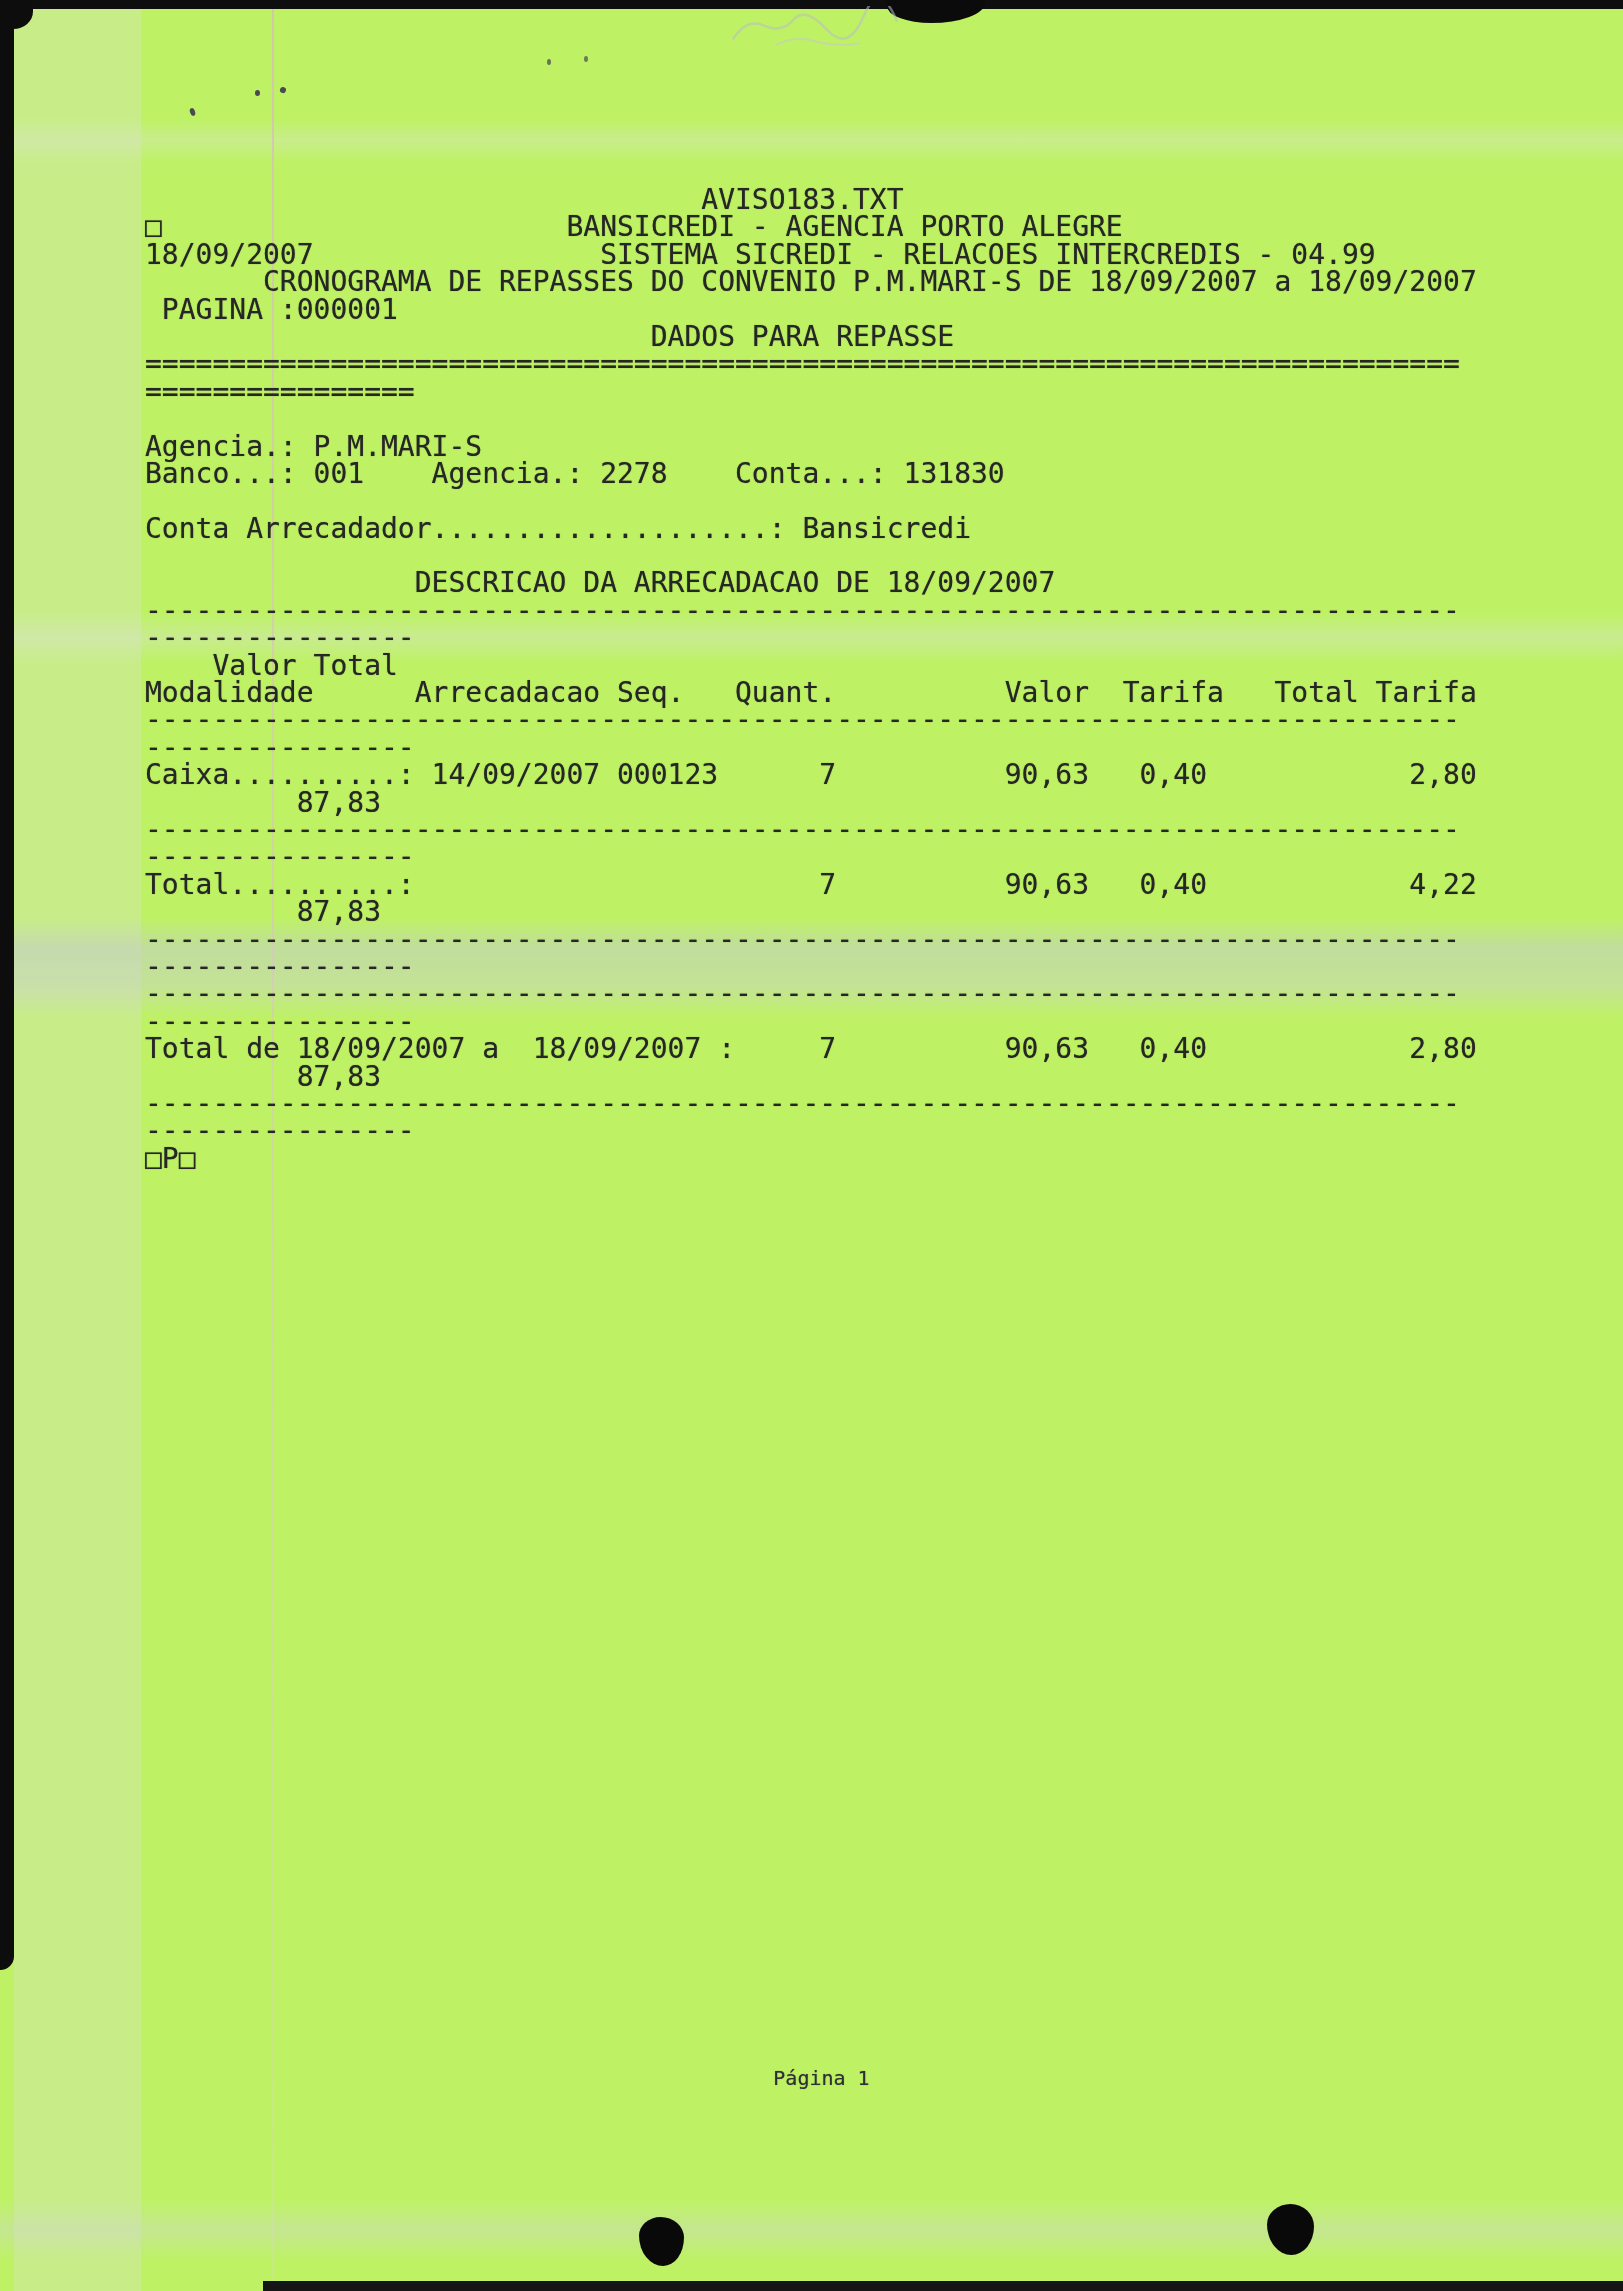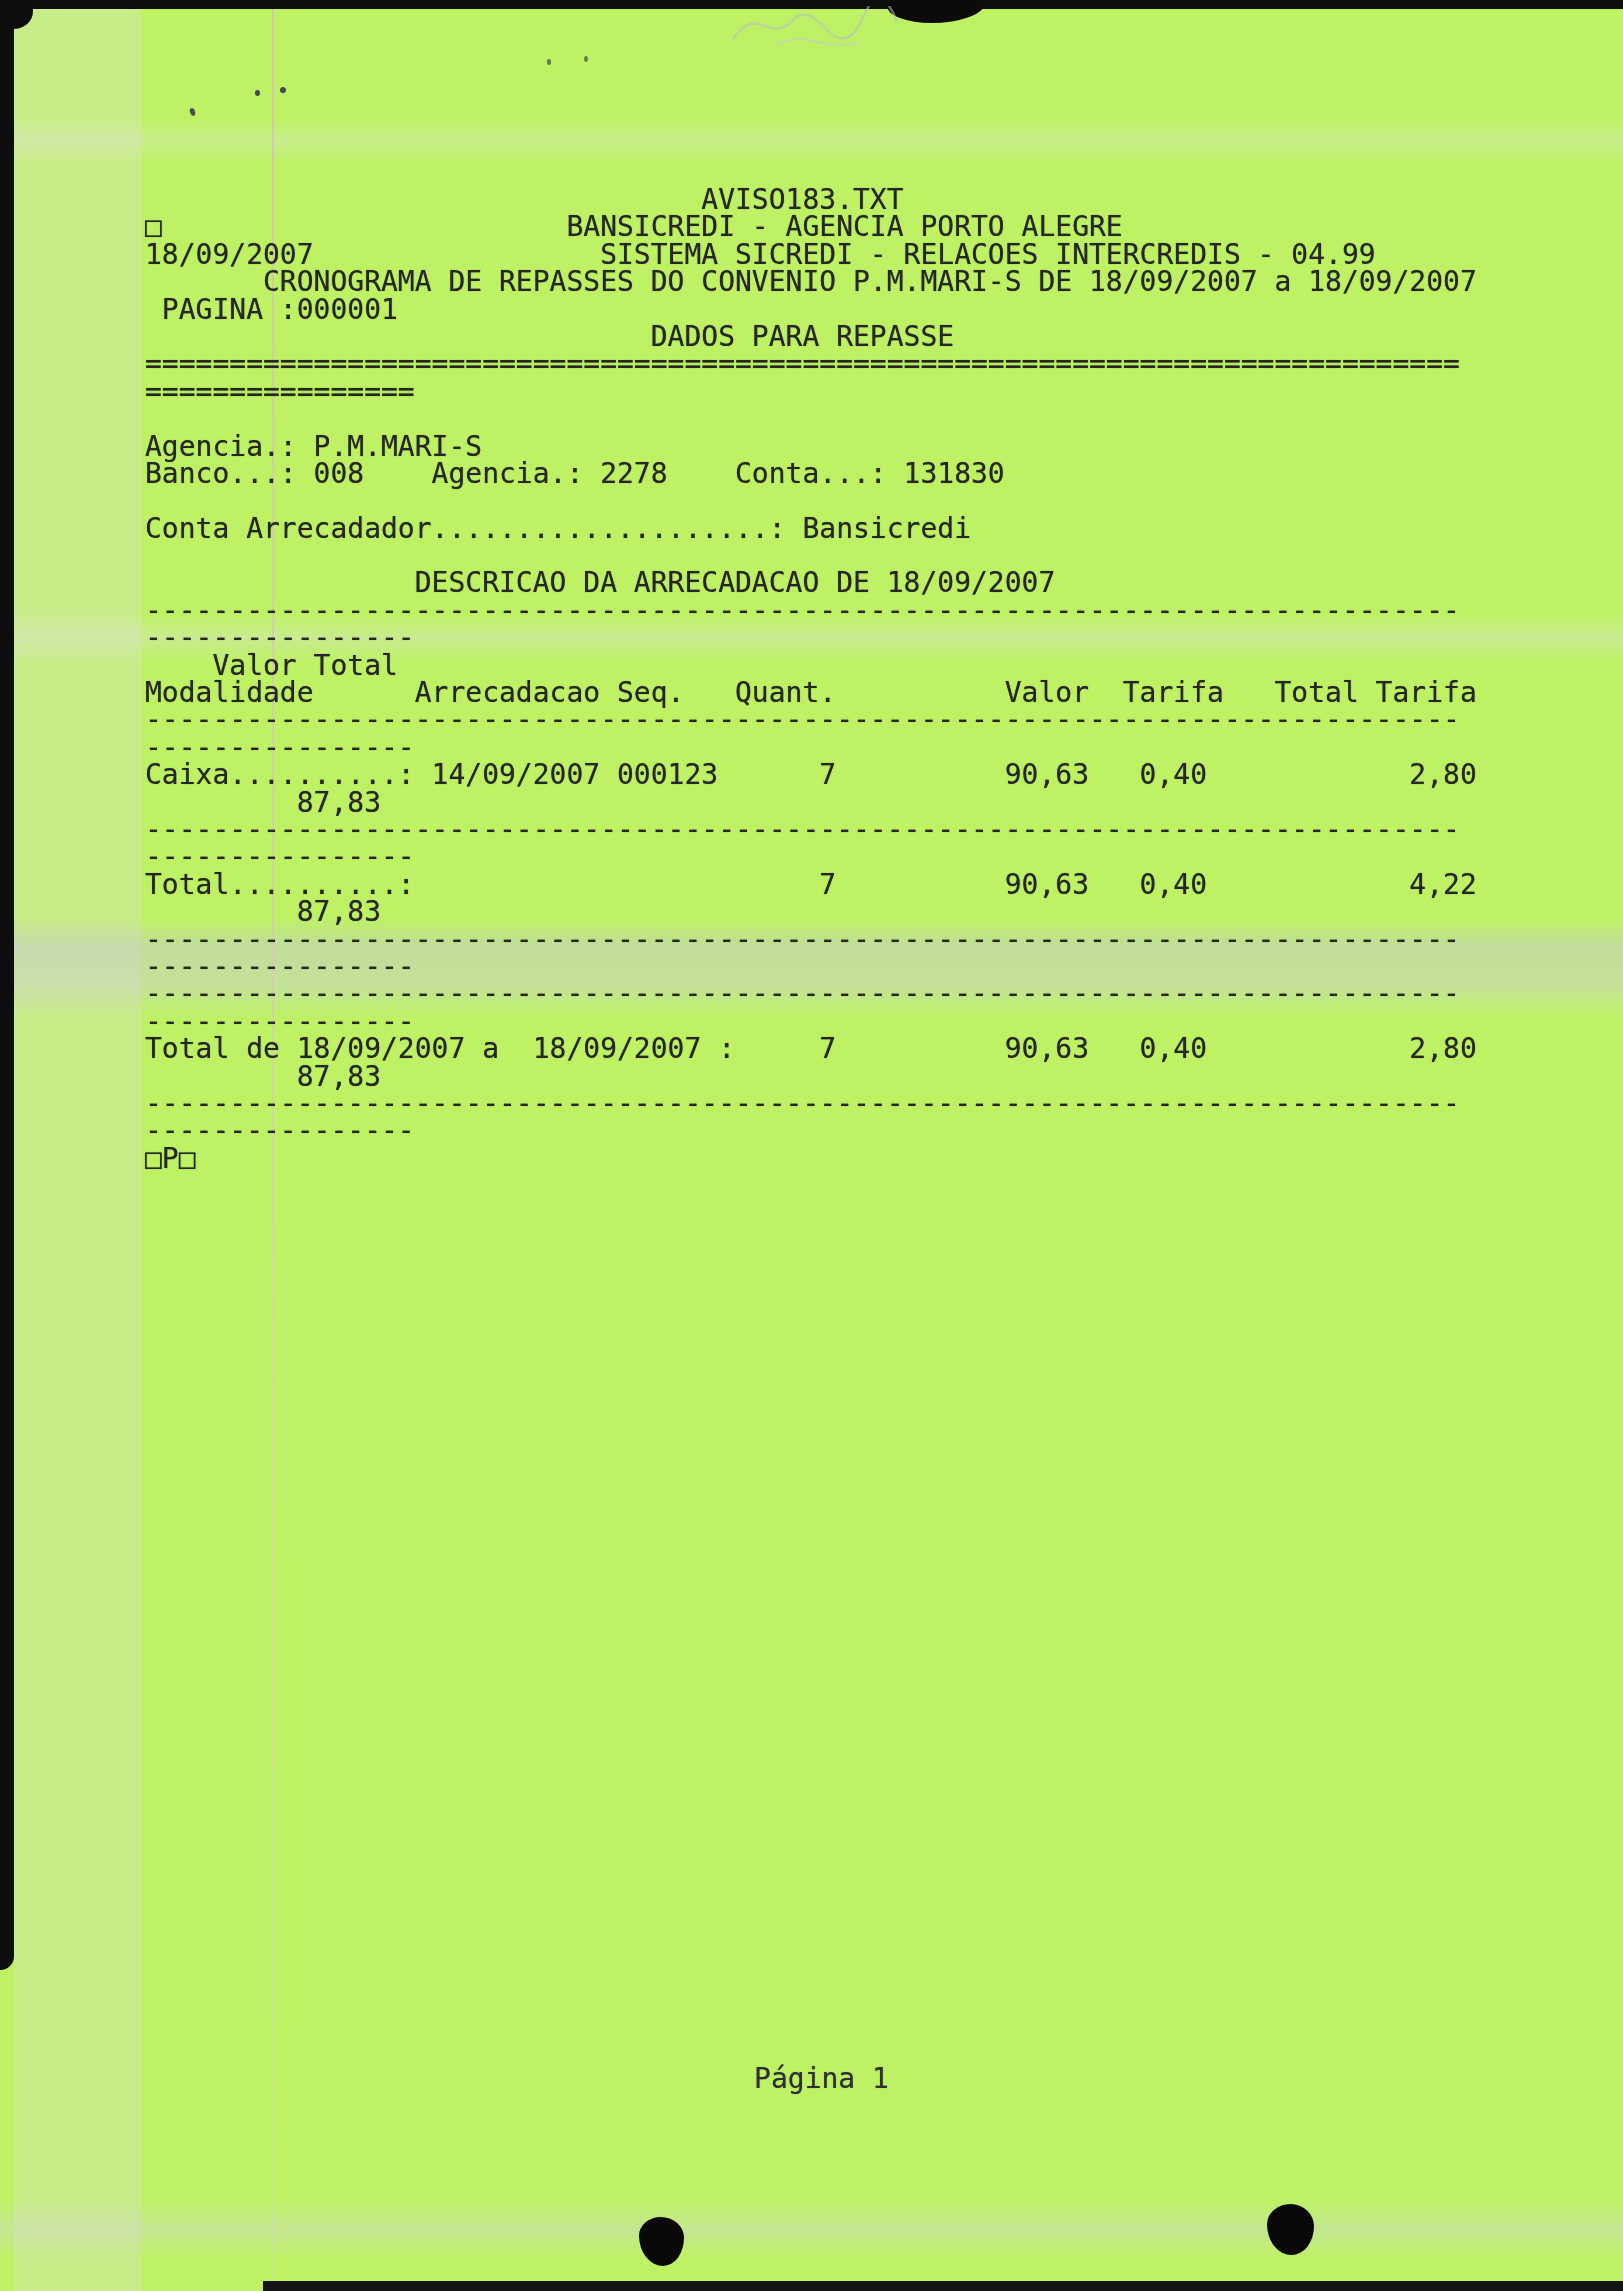--- a/index.html
+++ b/index.html
@@ -38,21 +38,21 @@
   
   .doc {
     position: absolute; left: 145px; top: 186px; width: 1372px;
     font-size: 28px; color: #262626;
     text-shadow: 0 0 1px rgba(30,30,30,.55);
     filter: blur(0.3px);
   }
   .doc .line { height: 27.4px; line-height: 27.4px; white-space: pre; }
   .footer-line {
     position: absolute; left: 145px; top: 2062px; width: 1353px;
-    font-size: 28px; line-height: 33px; color: #2e2e34; text-align: center;
+    font-size: 20px; line-height: 33px; color: #2e2e34; text-align: center;
     text-shadow: 0 0 1px rgba(30,30,30,.5);
     filter: blur(0.3px);
     white-space: pre;
   }
 </style>
 </head>
 <body>
 
 <div class="screen">
 
@@ -81,21 +81,21 @@
     <div class="line">                                 AVISO183.TXT</div>
     <div class="line">□                        BANSICREDI - AGENCIA PORTO ALEGRE</div>
     <div class="line">18/09/2007                 SISTEMA SICREDI - RELACOES INTERCREDIS - 04.99</div>
     <div class="line">       CRONOGRAMA DE REPASSES DO CONVENIO P.M.MARI-S DE 18/09/2007 a 18/09/2007</div>
     <div class="line"> PAGINA :000001</div>
     <div class="line">                              DADOS PARA REPASSE</div>
     <div class="line">==============================================================================</div>
     <div class="line">================</div>
     <div class="line"></div>
     <div class="line">Agencia.: P.M.MARI-S</div>
-    <div class="line">Banco...: 008    Agencia.: 2278    Conta...: 131830</div>
+    <div class="line">Banco...: 001    Agencia.: 2278    Conta...: 131830</div>
     <div class="line"></div>
     <div class="line">Conta Arrecadador....................: Bansicredi</div>
     <div class="line"></div>
     <div class="line">                DESCRICAO DA ARRECADACAO DE 18/09/2007</div>
     <div class="line">------------------------------------------------------------------------------</div>
     <div class="line">----------------</div>
     <div class="line">    Valor Total</div>
     <div class="line">Modalidade      Arrecadacao Seq.   Quant.          Valor  Tarifa   Total Tarifa</div>
     <div class="line">------------------------------------------------------------------------------</div>
     <div class="line">----------------</div>

